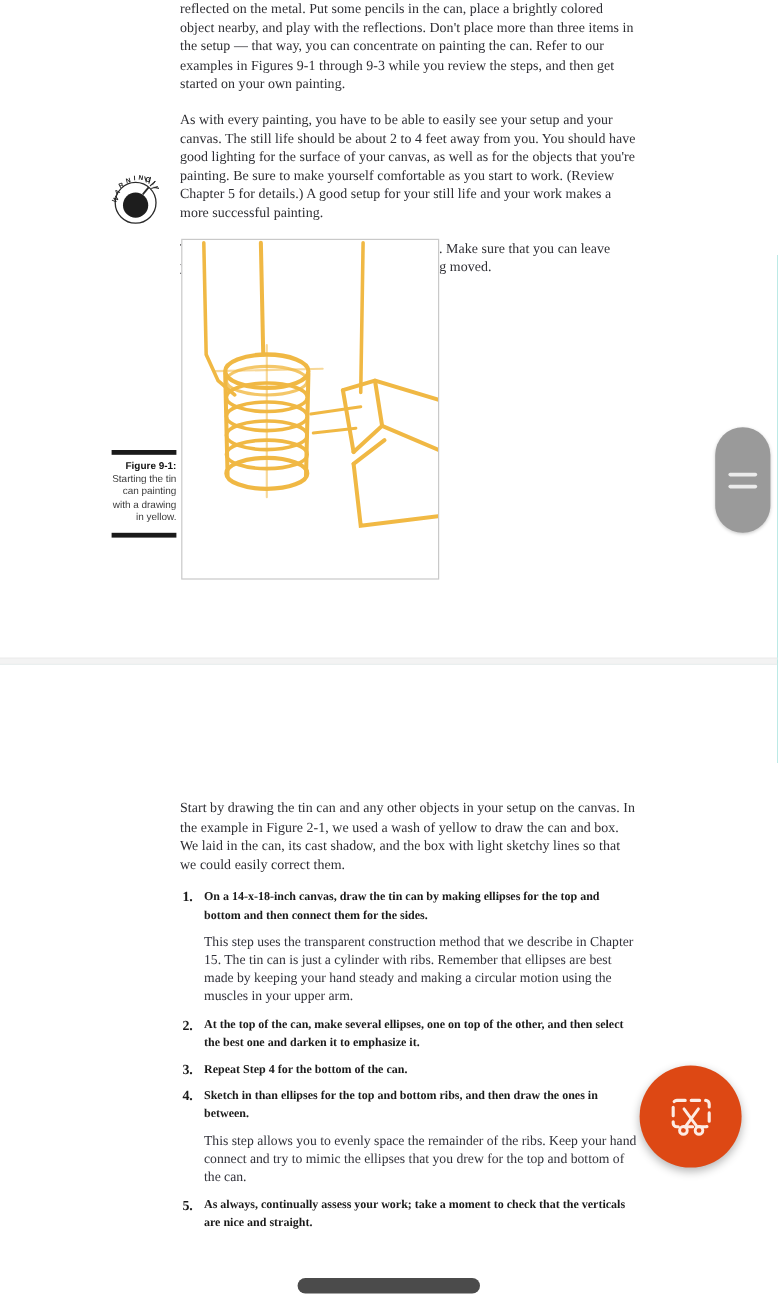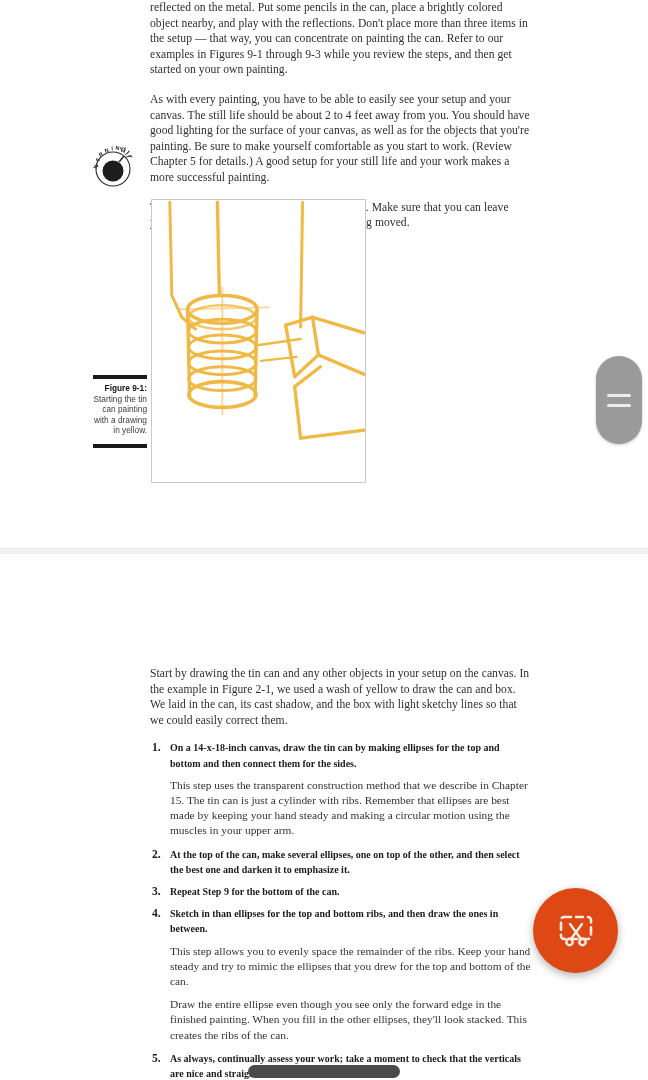--- a/index.html
+++ b/index.html
@@ -292,28 +292,27 @@
           <p class="sub">This step uses the transparent construction method that we describe in Chapter 15. The tin can is just a cylinder with ribs. Remember that ellipses are best made by keeping your hand steady and making a circular motion using the muscles in your upper arm.</p>
         </li>
 
         <li class="step">
           <span class="num">2.</span>
           <span class="step-title">At the top of the can, make several ellipses, one on top of the other, and then select the best one and darken it to emphasize it.</span>
         </li>
 
         <li class="step">
           <span class="num">3.</span>
-          <span class="step-title">Repeat Step 9 for the bottom of the can.</span>
+          <span class="step-title">Repeat Step 4 for the bottom of the can.</span>
         </li>
 
         <li class="step">
           <span class="num">4.</span>
           <span class="step-title">Sketch in than ellipses for the top and bottom ribs, and then draw the ones in between.</span>
-          <p class="sub">This step allows you to evenly space the remainder of the ribs. Keep your hand steady and try to mimic the ellipses that you drew for the top and bottom of the can.</p>
-          <p class="sub">Draw the entire ellipse even though you see only the forward edge in the finished painting. When you fill in the other ellipses, they'll look stacked. This creates the ribs of the can.</p>
+          <p class="sub">This step allows you to evenly space the remainder of the ribs. Keep your hand connect and try to mimic the ellipses that you drew for the top and bottom of the can.</p>
         </li>
 
         <li class="step">
           <span class="num">5.</span>
           <span class="step-title">As always, continually assess your work; take a moment to check that the verticals are nice and straight.</span>
 
         </li>
 
       </ol>
     </div>

